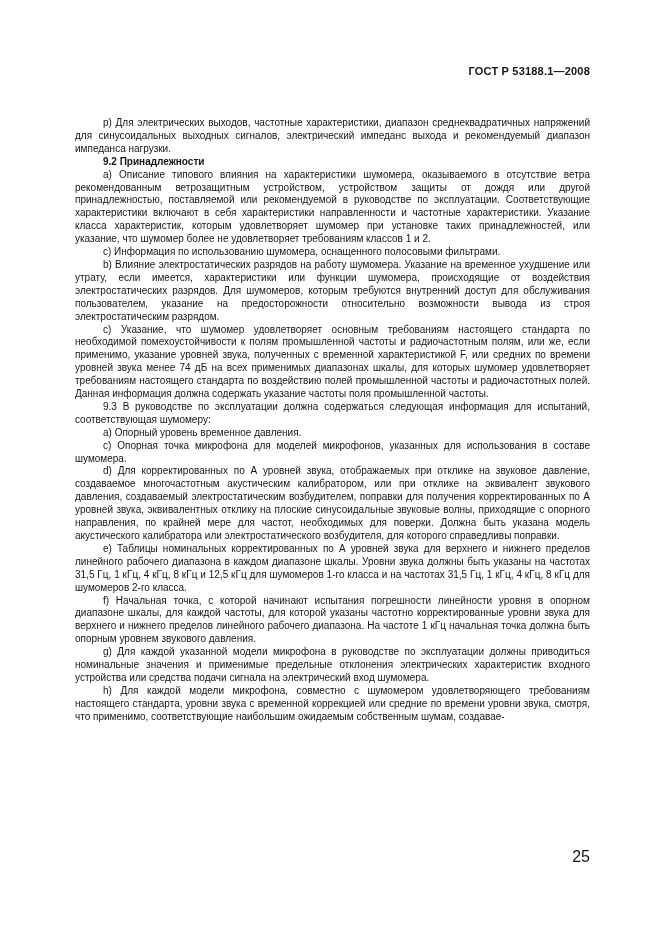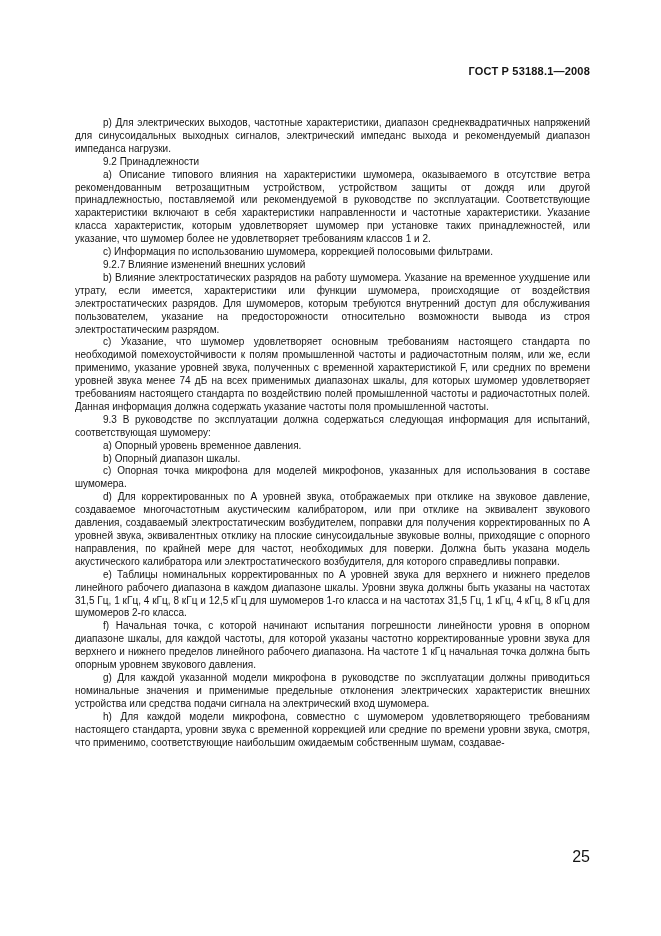--- a/index.html
+++ b/index.html
@@ -35,21 +35,21 @@
     line-height: 12.9px;
     text-align: justify;
     margin-top: 28px;
   }
   .textblock p {
     margin: 0;
     padding: 0;
     text-indent: 28px;
   }
   .textblock p.heading {
-    font-weight: normal;
+    font-weight: bold;
     text-align: left;
   }
   .page-number {
     position: absolute;
     top: 848px;
     left: 75px;
     width: 515px;
     text-align: right;
     font-size: 16px;
   }
@@ -58,30 +58,28 @@
 <body>
 
 <div class="page">
 
   <div class="doc-header">ГОСТ Р 53188.1—2008</div>
 
   <div class="textblock">
     <p>р) Для электрических выходов, частотные характеристики, диапазон среднеквадратичных напряжений для синусоидальных выходных сигналов, электрический импеданс выхода и рекомендуемый диапазон импеданса нагрузки.</p>
     <p class="heading">9.2 Принадлежности</p>
     <p>а) Описание типового влияния на характеристики шумомера, оказываемого в отсутствие ветра рекомендованным ветрозащитным устройством, устройством защиты от дождя или другой принадлежностью, поставляемой или рекомендуемой в руководстве по эксплуатации. Соответствующие характеристики включают в себя характеристики направленности и частотные характеристики. Указание класса характеристик, которым удовлетворяет шумомер при установке таких принадлежностей, или указание, что шумомер более не удовлетворяет требованиям классов 1 и 2.</p>
-    <p>с) Информация по использованию шумомера, коррекцией полосовыми фильтрами.</p>
-    <p class="heading">9.2.7 Влияние изменений внешних условий</p>
+    <p>с) Информация по использованию шумомера, оснащенного полосовыми фильтрами.</p>
     <p>b) Влияние электростатических разрядов на работу шумомера. Указание на временное ухудшение или утрату, если имеется, характеристики или функции шумомера, происходящие от воздействия электростатических разрядов. Для шумомеров, которым требуются внутренний доступ для обслуживания пользователем, указание на предосторожности относительно возможности вывода из строя электростатическим разрядом.</p>
     <p>с) Указание, что шумомер удовлетворяет основным требованиям настоящего стандарта по необходимой помехоустойчивости к полям промышленной частоты и радиочастотным полям, или же, если применимо, указание уровней звука, полученных с временной характеристикой F, или средних по времени уровней звука менее 74 дБ на всех применимых диапазонах шкалы, для которых шумомер удовлетворяет требованиям настоящего стандарта по воздействию полей промышленной частоты и радиочастотных полей. Данная информация должна содержать указание частоты поля промышленной частоты.</p>
     <p>9.3 В руководстве по эксплуатации должна содержаться следующая информация для испытаний, соответствующая шумомеру:</p>
     <p>а) Опорный уровень временное давления.</p>
-    <p>b) Опорный диапазон шкалы.</p>
     <p>с) Опорная точка микрофона для моделей микрофонов, указанных для использования в составе шумомера.</p>
     <p>d) Для корректированных по А уровней звука, отображаемых при отклике на звуковое давление, создаваемое многочастотным акустическим калибратором, или при отклике на эквивалент звукового давления, создаваемый электростатическим возбудителем, поправки для получения корректированных по А уровней звука, эквивалентных отклику на плоские синусоидальные звуковые волны, приходящие с опорного направления, по крайней мере для частот, необходимых для поверки. Должна быть указана модель акустического калибратора или электростатического возбудителя, для которого справедливы поправки.</p>
     <p>е) Таблицы номинальных корректированных по А уровней звука для верхнего и нижнего пределов линейного рабочего диапазона в каждом диапазоне шкалы. Уровни звука должны быть указаны на частотах 31,5 Гц, 1 кГц, 4 кГц, 8 кГц и 12,5 кГц для шумомеров 1-го класса и на частотах 31,5 Гц, 1 кГц, 4 кГц, 8 кГц для шумомеров 2-го класса.</p>
     <p>f) Начальная точка, с которой начинают испытания погрешности линейности уровня в опорном диапазоне шкалы, для каждой частоты, для которой указаны частотно корректированные уровни звука для верхнего и нижнего пределов линейного рабочего диапазона. На частоте 1 кГц начальная точка должна быть опорным уровнем звукового давления.</p>
-    <p>g) Для каждой указанной модели микрофона в руководстве по эксплуатации должны приводиться номинальные значения и применимые предельные отклонения электрических характеристик внешних устройства или средства подачи сигнала на электрический вход шумомера.</p>
+    <p>g) Для каждой указанной модели микрофона в руководстве по эксплуатации должны приводиться номинальные значения и применимые предельные отклонения электрических характеристик входного устройства или средства подачи сигнала на электрический вход шумомера.</p>
     <p>h) Для каждой модели микрофона, совместно с шумомером удовлетворяющего требованиям настоящего стандарта, уровни звука с временной коррекцией или средние по времени уровни звука, смотря, что применимо, соответствующие наибольшим ожидаемым собственным шумам, создавае-</p>
   </div>
 
   <div class="page-number">25</div>
 
 </div>
 
 </body></html>

